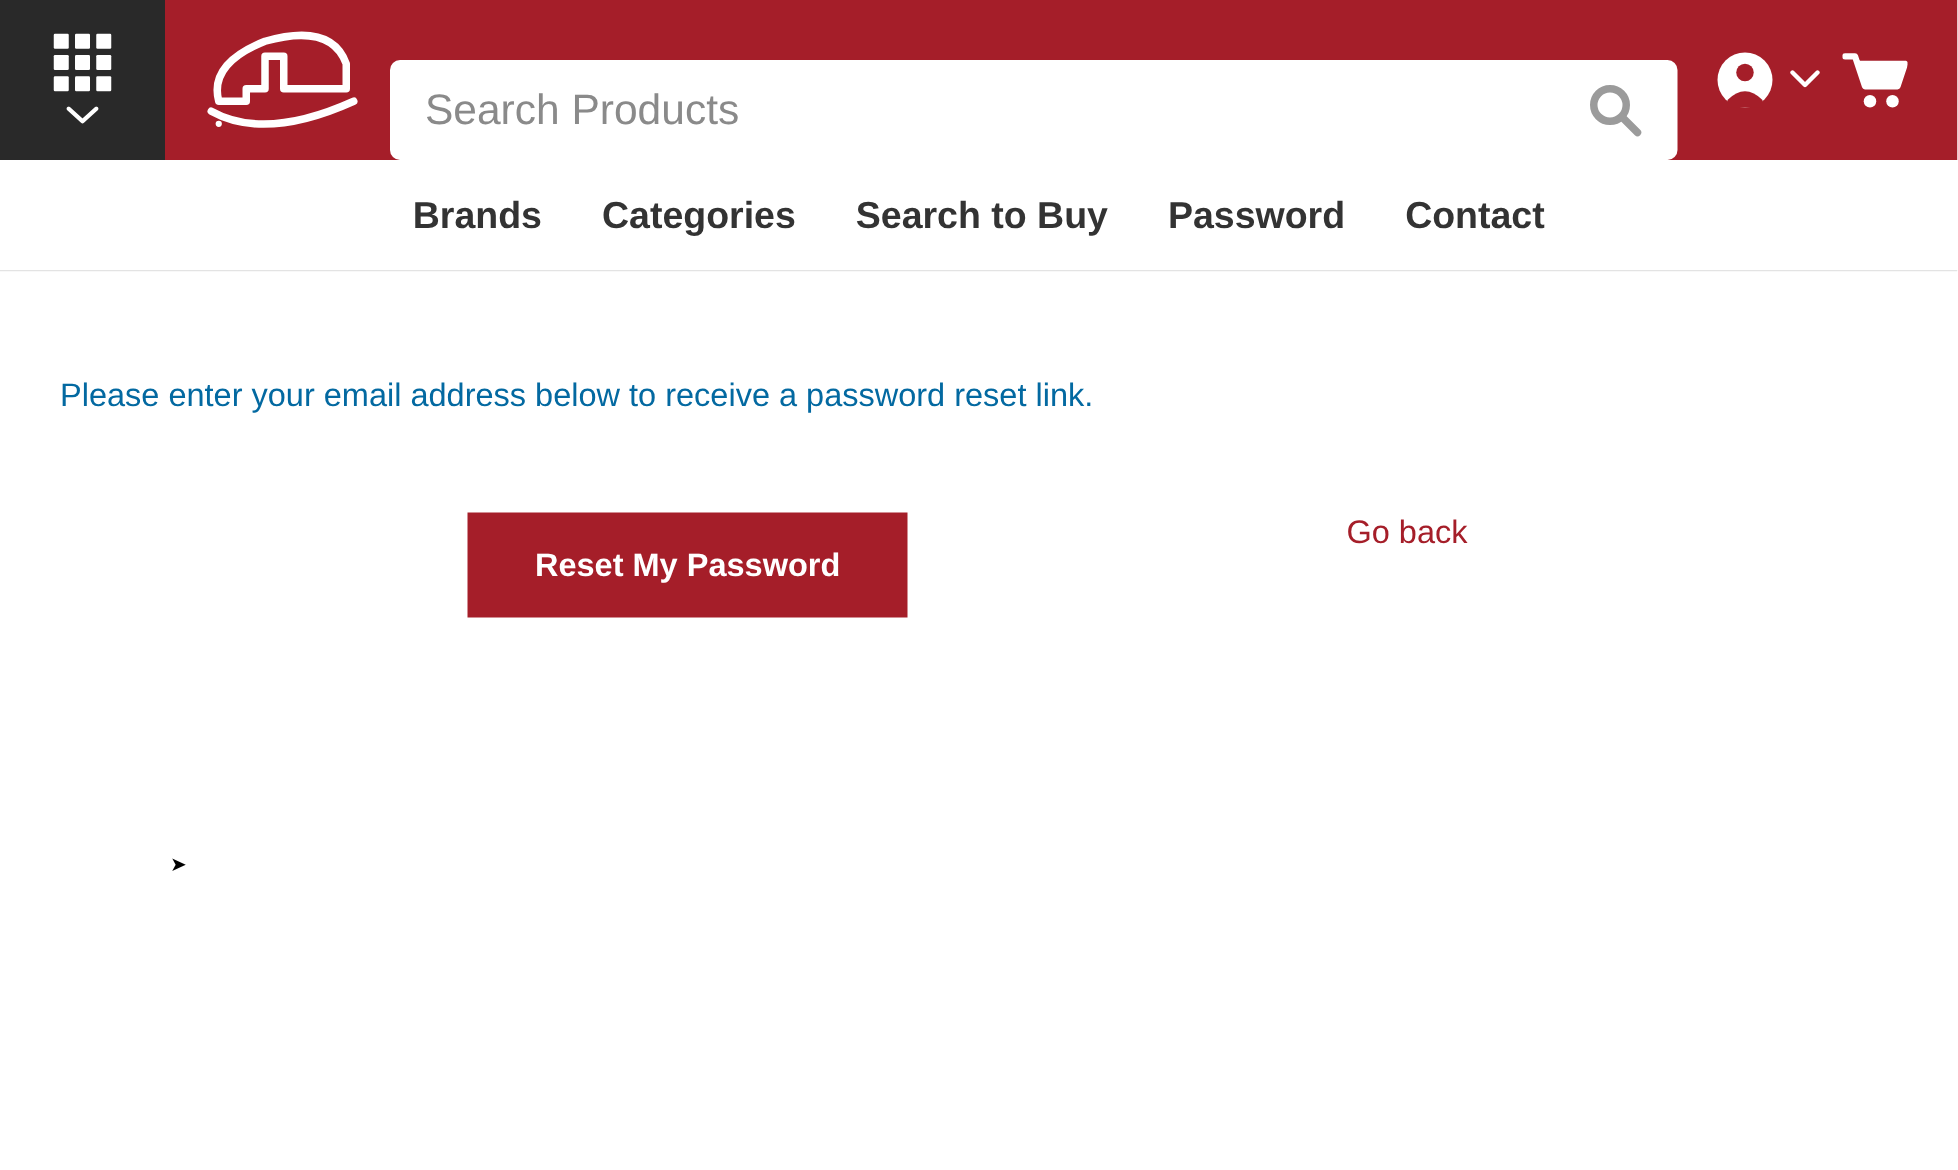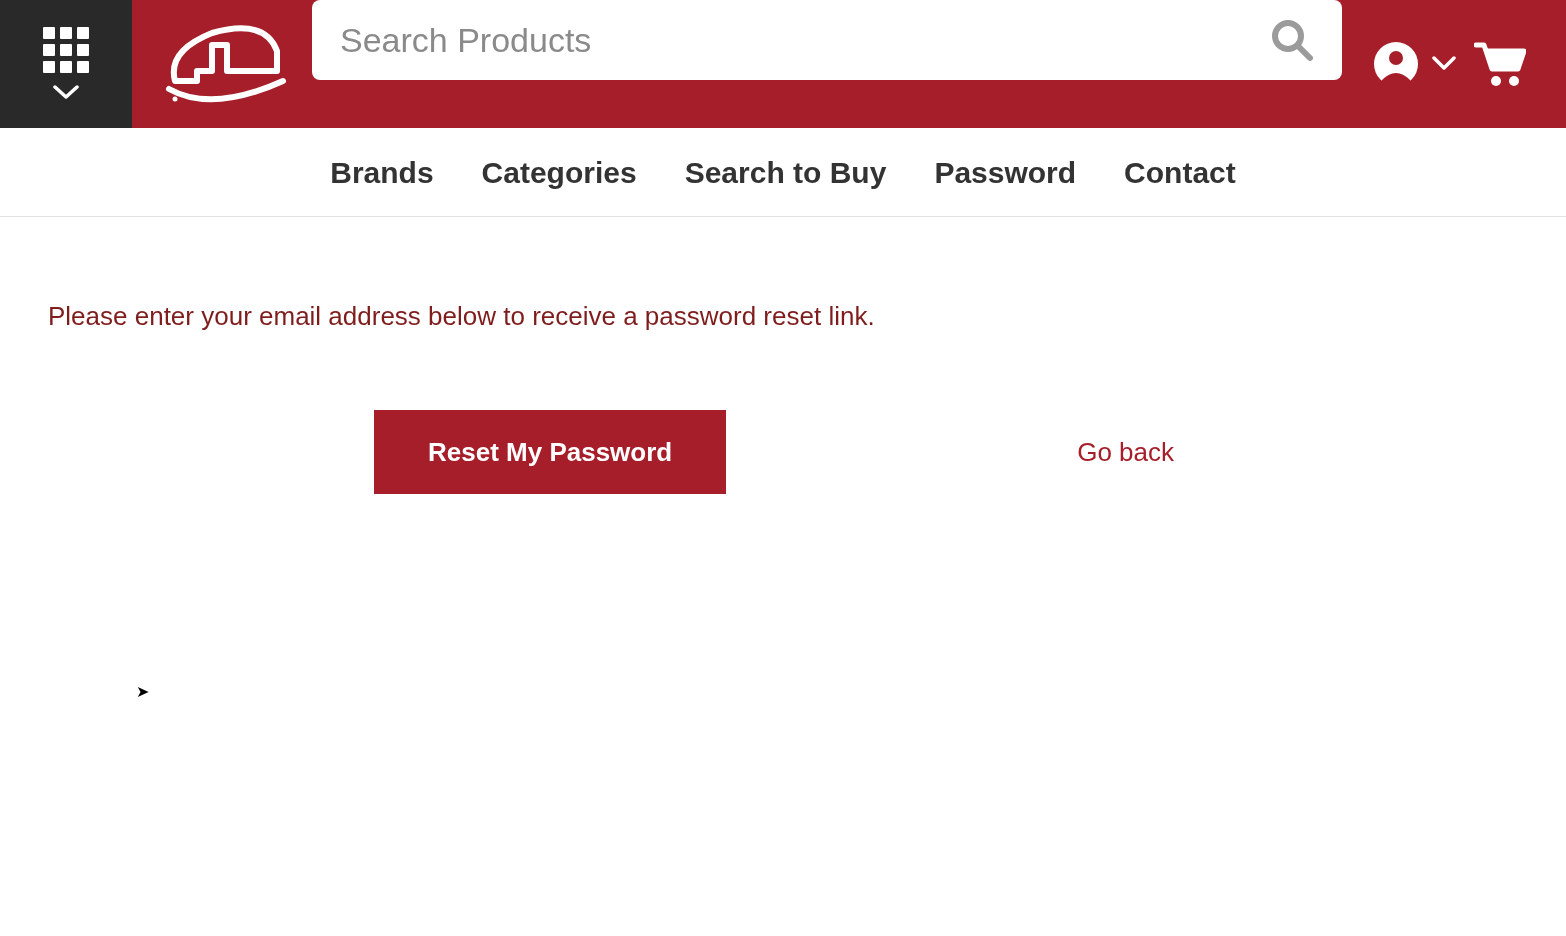--- a/index.html
+++ b/index.html
@@ -38,21 +38,21 @@
   .logo-box {
     width: 180px;
     display: flex;
     align-items: center;
     justify-content: center;
   }
 
   .search-wrap {
     flex: 1;
     display: flex;
-    align-items: flex-start;
+    align-items: flex-end;
     padding-right: 30px;
   }
   .search {
     width: 100%;
     background: #fff;
     border-radius: 8px;
     height: 80px;
     display: flex;
     align-items: center;
     padding: 0 28px;
@@ -96,21 +96,21 @@
   .main { padding: 60px 48px 60px 48px; max-width: 1200px; }
   .main h1 {
     font-size: 60px;
     font-weight: 800;
     letter-spacing: 0.5px;
     color: #3e3e3e;
   }
   .subtext {
     margin-top: 24px;
     font-size: 26px;
-    color: #7f1d1d;
+    color: #0369a1;
   }
 
   .form-row {
     display: flex;
     align-items: flex-start;
     margin-top: 68px;
   }
   .form-row label {
     width: 280px;
     text-align: right;
@@ -126,21 +126,20 @@
     height: 84px;
     border: 2px solid #888;
     font-size: 26px;
     padding: 0 16px;
     outline: none;
     background: #fff;
   }
 
   .actions-row {
     display: flex;
-    align-items: center;
     margin-top: 78px;
     margin-left: 326px;
     width: 800px;
     justify-content: space-between;
   }
   .reset-btn {
     background: #a51e29;
     color: #fff;
     border: none;
     height: 84px;

